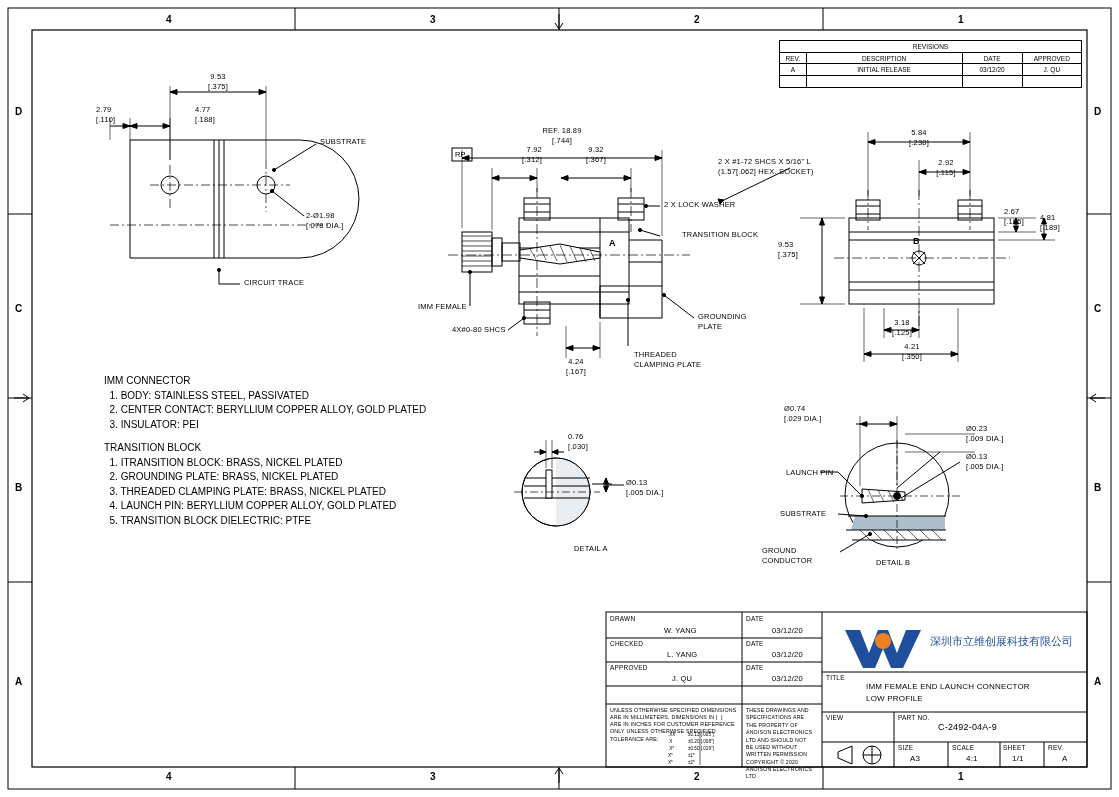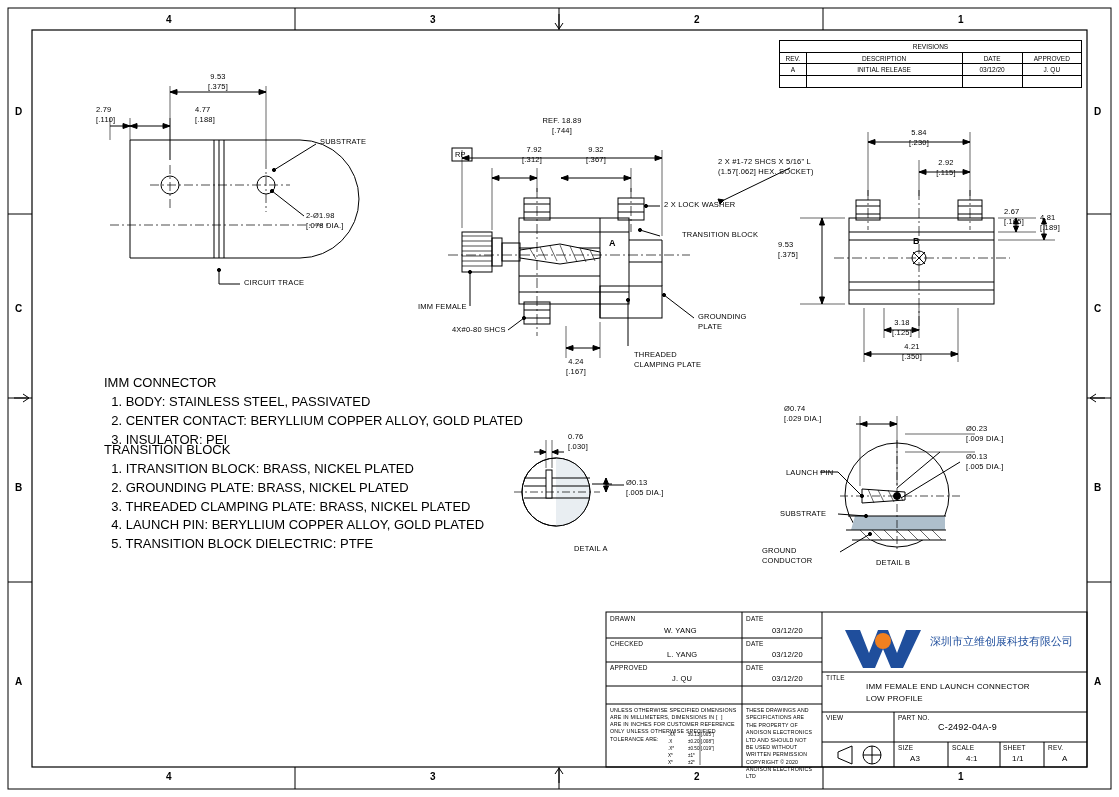--- a/index.html
+++ b/index.html
@@ -6,21 +6,21 @@
   body{width:1119px;height:797px;font-family:"Liberation Sans",sans-serif;color:#000;overflow:hidden;}
   #sheet{position:relative;width:1119px;height:797px;}
   .abs{position:absolute;}
   .txt{position:absolute;font-size:7.5px;line-height:1.28;white-space:pre;letter-spacing:.2px;}
   .txt.c{text-align:center;}
   .zone{position:absolute;font-size:10px;font-weight:bold;}
   .bold{font-weight:bold;}
   .tbl{position:absolute;border-collapse:collapse;font-size:6.5px;}
   .tbl td,.tbl th{border:1px solid #000;padding:0;text-align:center;font-weight:normal;}
   svg{position:absolute;left:0;top:0;overflow:visible;}
-  .noteblk{position:absolute;font-size:13px;line-height:1.45;white-space:pre;}
+  .noteblk{position:absolute;font-size:10px;line-height:1.45;white-space:pre;}
 </style>
 </head>
 <body>
 
 <div id="sheet">
 
   <svg width="1119" height="797">
 
     <rect x="8" y="8" width="1103" height="781" fill="none" stroke="#000" stroke-width="1"></rect>
 
@@ -255,21 +255,21 @@
       <line x1="470" y1="272" x2="470" y2="306"></line>
       <line x1="470" y1="306" x2="448" y2="306" opacity="0"></line>
       <circle cx="470" cy="272" r="1.6" fill="#000"></circle>
       <line x1="524" y1="318" x2="508" y2="330"></line>
       <circle cx="524" cy="318" r="1.6" fill="#000"></circle>
 
       <circle cx="613" cy="243" r="0" fill="none"></circle>
     </g>
   </svg>
 
-  <div class="txt c" style="left:524px;top:116px;width:76px;">REF. 18.89
+  <div class="txt c" style="left:524px;top:126px;width:76px;">REF. 18.89
 [.744]</div>
   <div class="txt" style="left:455px;top:150px;">RP</div>
   <div class="txt c" style="left:482px;top:145px;width:60px;text-align:right;">7.92
 [.312]</div>
   <div class="txt c" style="left:566px;top:145px;width:60px;">9.32
 [.367]</div>
   <div class="txt c" style="left:553px;top:357px;width:46px;">4.24
 [.167]</div>
   <div class="txt" style="left:664px;top:200px;">2 X LOCK WASHER</div>
   <div class="txt" style="left:682px;top:230px;">TRANSITION BLOCK</div>

